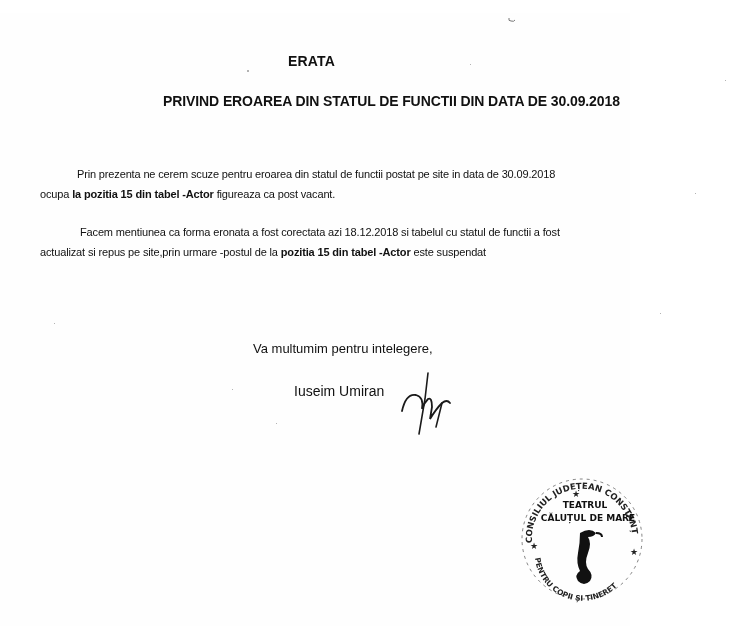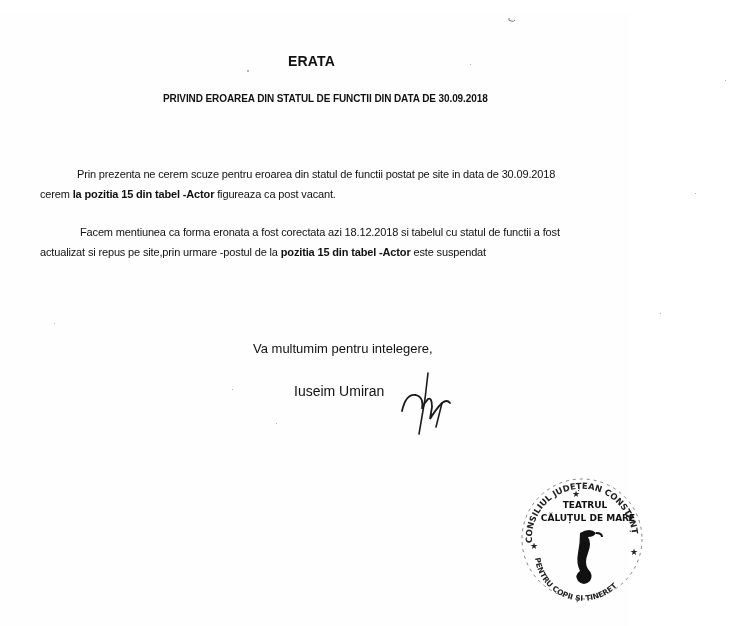--- a/index.html
+++ b/index.html
@@ -33,21 +33,21 @@
       top: 40px;
       font-weight: bold;
       font-size: 14px;
       letter-spacing: 0.2px;
     }
     .subtitle {
       position: absolute;
       left: 163px;
       top: 80px;
       font-weight: bold;
-      font-size: 10px;
+      font-size: 14px;
       letter-spacing: -0.1px;
     }
     .para {
       position: absolute;
       left: 40px;
       width: 700px;
       font-size: 11px;
       line-height: 20px;
       letter-spacing: -0.15px;
     }
@@ -105,21 +105,21 @@
 
   <svg class="stamp-mark-top" viewBox="0 0 8 6">
     <path d="M1 1 Q0 4 3 4 Q6 5 7 3" stroke="#777" stroke-width="1" fill="none"></path>
   </svg>
 
   <div class="title">ERATA</div>
   <div class="subtitle">PRIVIND EROAREA DIN STATUL DE FUNCTII DIN DATA DE 30.09.2018</div>
 
   <div class="para para1">
     <span class="indent"></span><span>Prin prezenta ne cerem scuze pentru eroarea din statul de functii  postat pe site in data de 30.09.2018</span><br>
-    <span>cerem </span><b>la </b><b>pozitia 15 din tabel -Actor</b><span> figureaza ca  post vacant.</span>
+    <span>ocupa </span><b>la </b><b>pozitia 15 din tabel -Actor</b><span> figureaza ca  post vacant.</span>
   </div>
 
   <div class="para para2">
     <span class="indent2"></span><span>Facem mentiunea ca  forma eronata  a fost corectata azi 18.12.2018 si tabelul cu statul de functii a fost</span><br>
     <span>actualizat si repus pe site,prin urmare -postul de la  </span><b>pozitia 15 din tabel -Actor</b><span> este suspendat</span><br>
   </div>
 
   <div class="thanks">Va multumim pentru intelegere,</div>
   <div class="signer">Iuseim Umiran</div>
 

